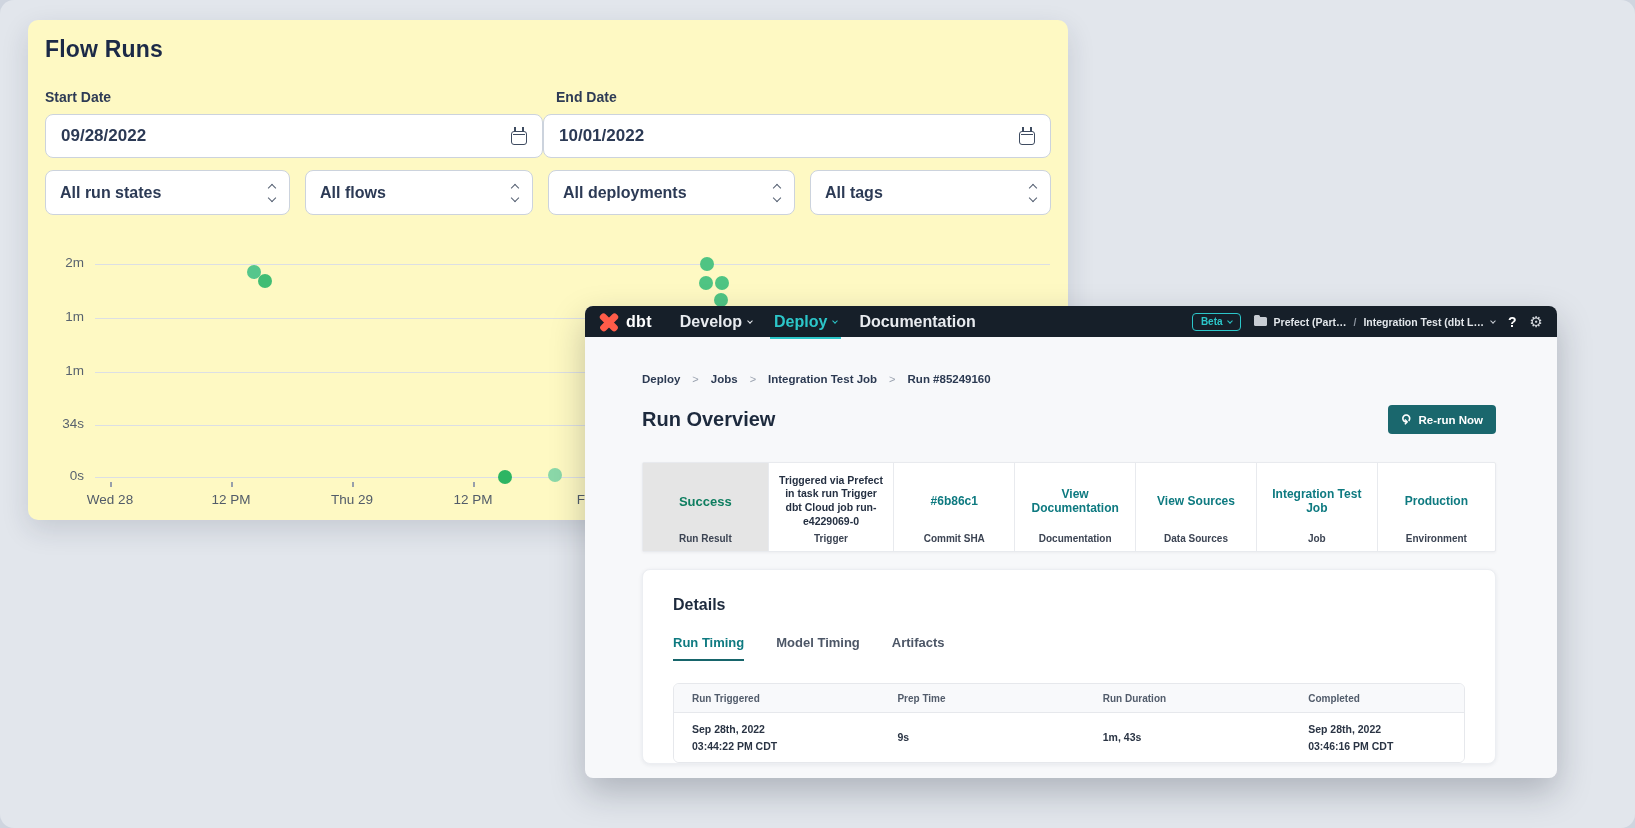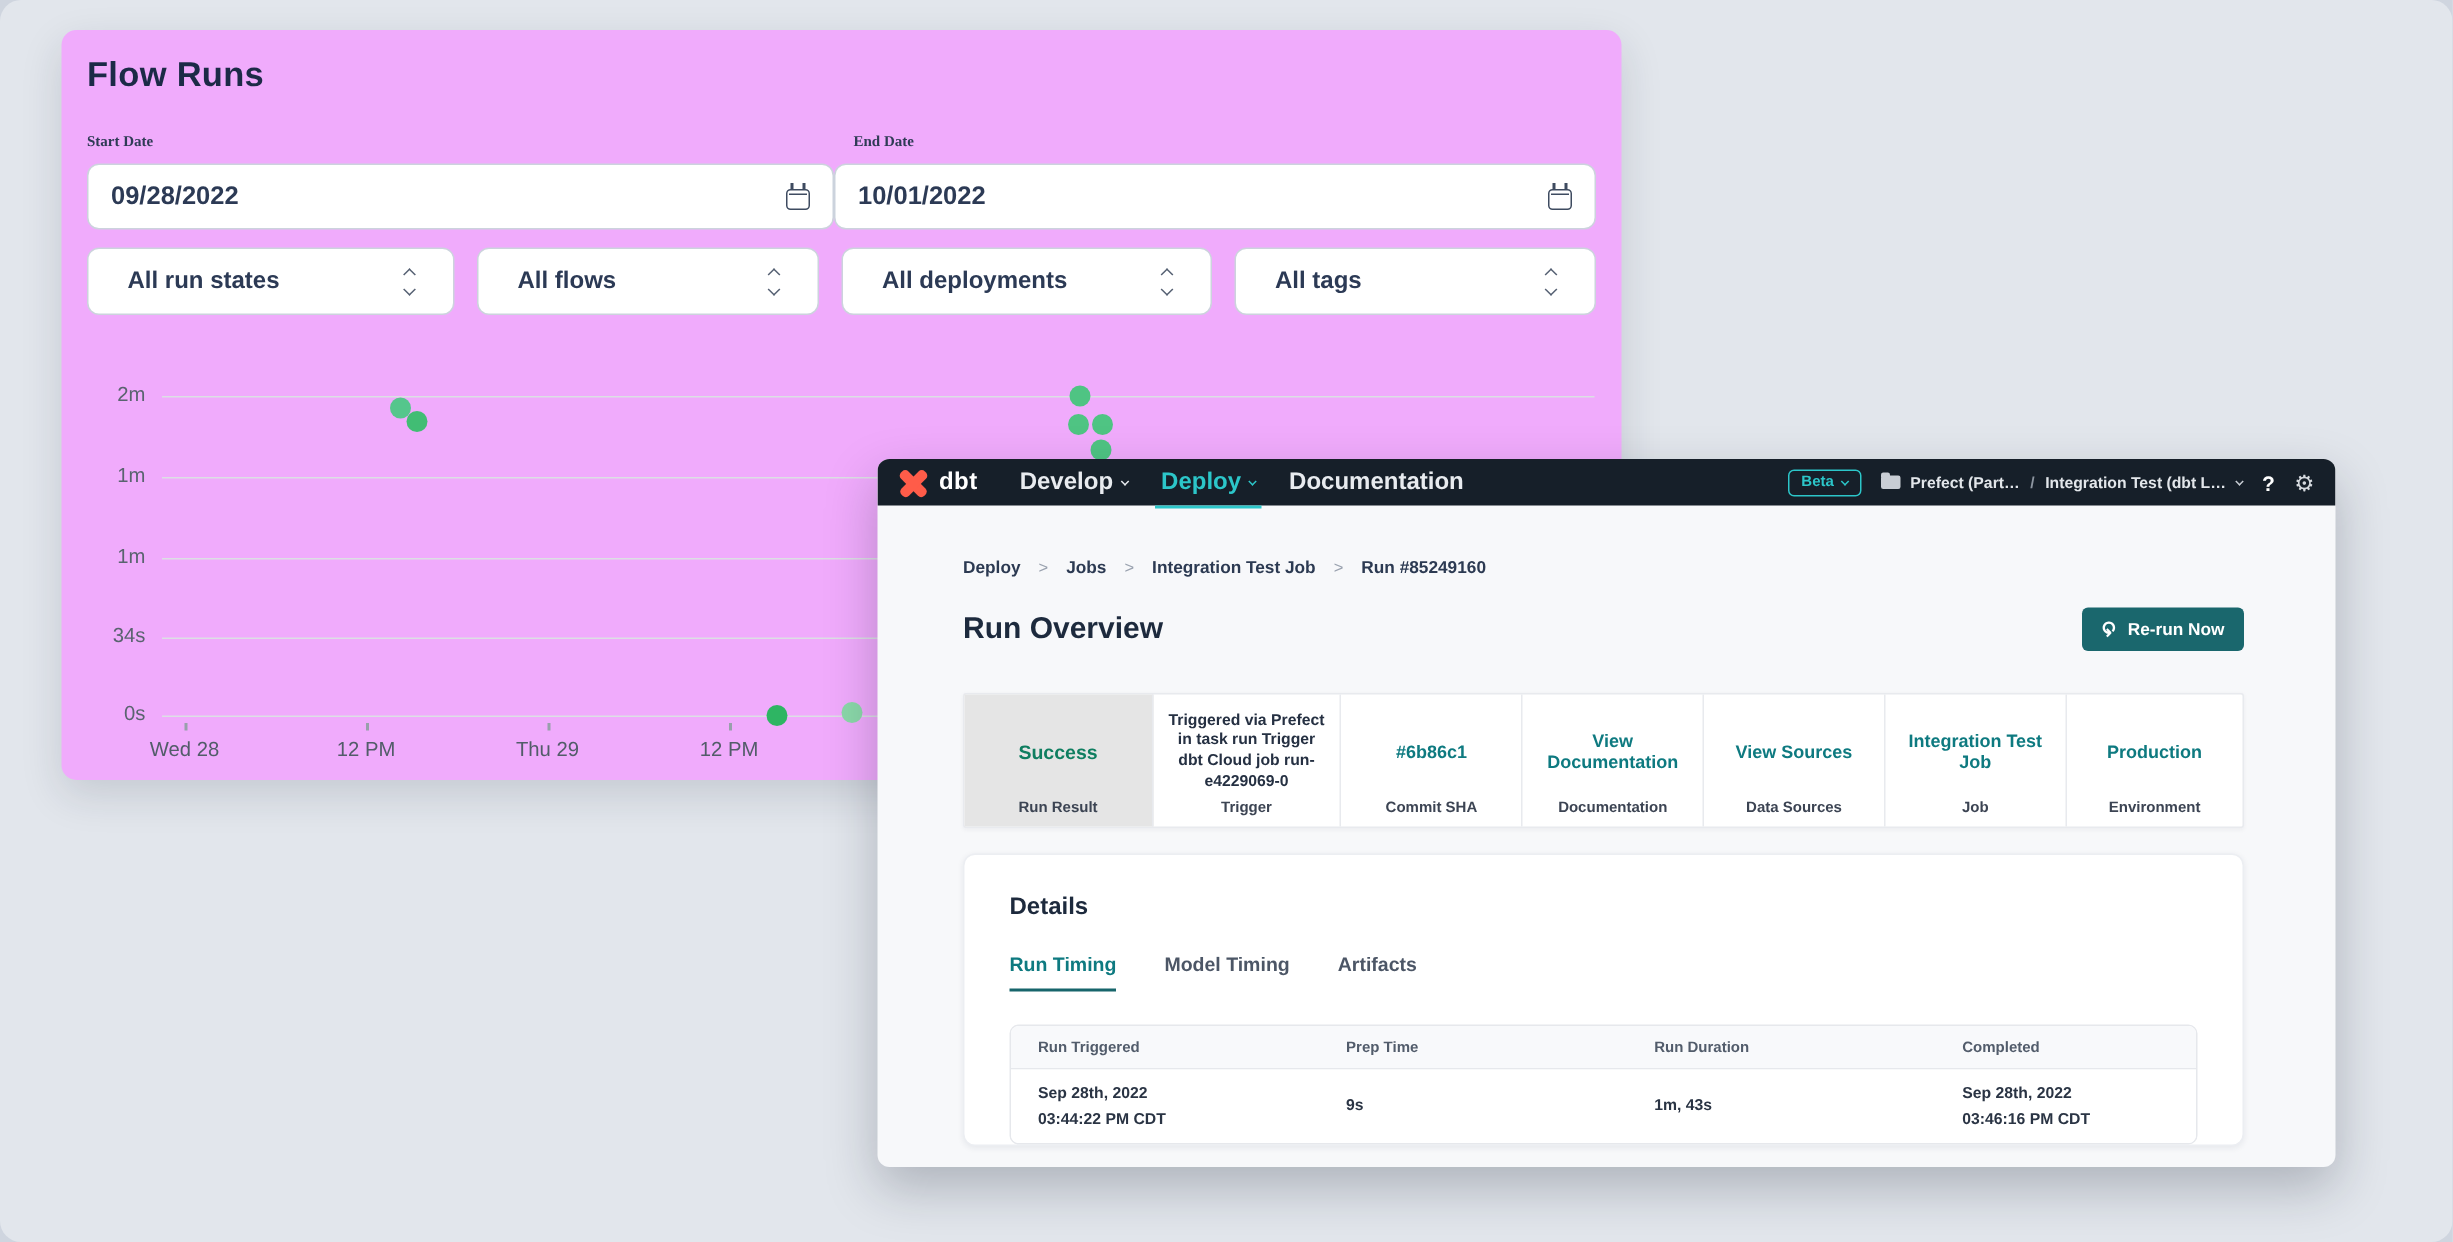--- a/index.html
+++ b/index.html
@@ -3,37 +3,37 @@
 <meta charset="utf-8">
 <style>
   * { margin:0; padding:0; box-sizing:border-box; }
   html,body { background:#cfd5df; }
   body { font-family:"Liberation Sans","DejaVu Sans",sans-serif; }
   .page { position:relative; width:1635px; height:828px; background:#e2e6ec;
           border-radius:14px; overflow:hidden; }
 
   
   .flow-panel { position:absolute; left:28px; top:20px; width:1040px; height:500px;
-                background:#f0abfc; border-radius:10px; box-shadow:0 10px 28px rgba(25,35,60,.14);margin-left:13px; }
+                background:#fef9c3; border-radius:10px; box-shadow:0 10px 28px rgba(25,35,60,.14); }
   .fp-inner { padding:16px 17px; }
   .fp-title { font-size:23px; font-weight:800; color:#1c2a47; letter-spacing:.2px; }
   .fp-labels { display:grid; grid-template-columns:500px 1fr; gap:11px; margin-top:26px; }
-  .fp-label { font-size:10px; font-weight:600; color:#2e3b55;font-family:Liberation Serif, serif; }
+  .fp-label { font-size:14px; font-weight:600; color:#2e3b55; }
   .fp-dates { display:grid; grid-template-columns:498px 1fr; margin-top:9px; }
   .date-input { height:44px; border:1px solid #ccd3dd; border-radius:8px; background:#fff;
                 display:flex; align-items:center; padding:0 15px; font-size:17px; font-weight:600;
                 color:#2c3a55; cursor:text; }
   .date-input .grow { flex:1; }
   .cal { width:16px; height:14px; border:1.6px solid #3e4b60; border-radius:3px; position:relative; margin-top:3px; }
   .cal::before { content:""; position:absolute; top:-4.5px; left:2px; width:2px; height:4px;
                  background:#3e4b60; box-shadow:8px 0 0 #3e4b60; }
   .cal::after { content:""; position:absolute; top:2.5px; left:1px; right:1px; border-top:1.6px solid #3e4b60; }
   .fp-selects { display:grid; grid-template-columns:245px 228px 247px 1fr; gap:15px; margin-top:12px; }
   .select { height:45px; border:1px solid #ccd3dd; border-radius:8px; background:#fff;
-            display:flex; align-items:center; padding:0 26px; font-size:16px; font-weight:600;
+            display:flex; align-items:center; padding:0 14px; font-size:16px; font-weight:600;
             color:#2c3a55; cursor:pointer; }
   .select .grow { flex:1; }
   .updown { display:flex; flex-direction:column; gap:4px; align-items:center; color:#556072; }
   .caret { display:inline-block; width:6px; height:6px; border-right:1.8px solid currentColor;
            border-bottom:1.8px solid currentColor; }
   .caret.down { transform:rotate(45deg); }
   .caret.up   { transform:rotate(-135deg); }
 
   
   .chart { position:absolute; left:0; top:234px; width:1040px; height:256px; }

